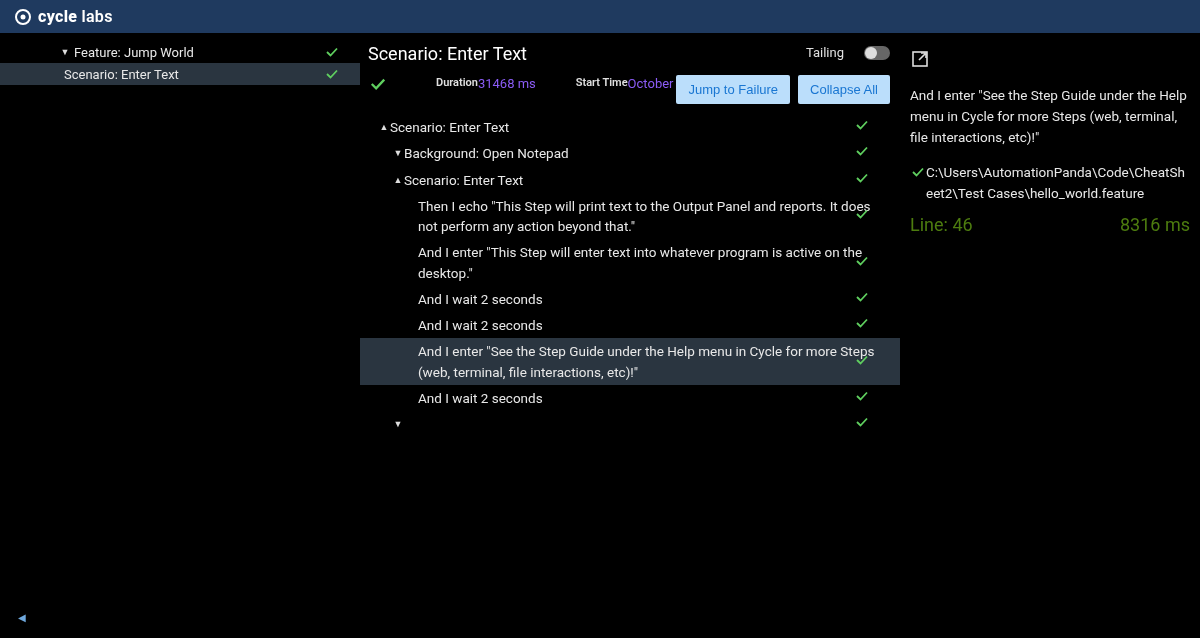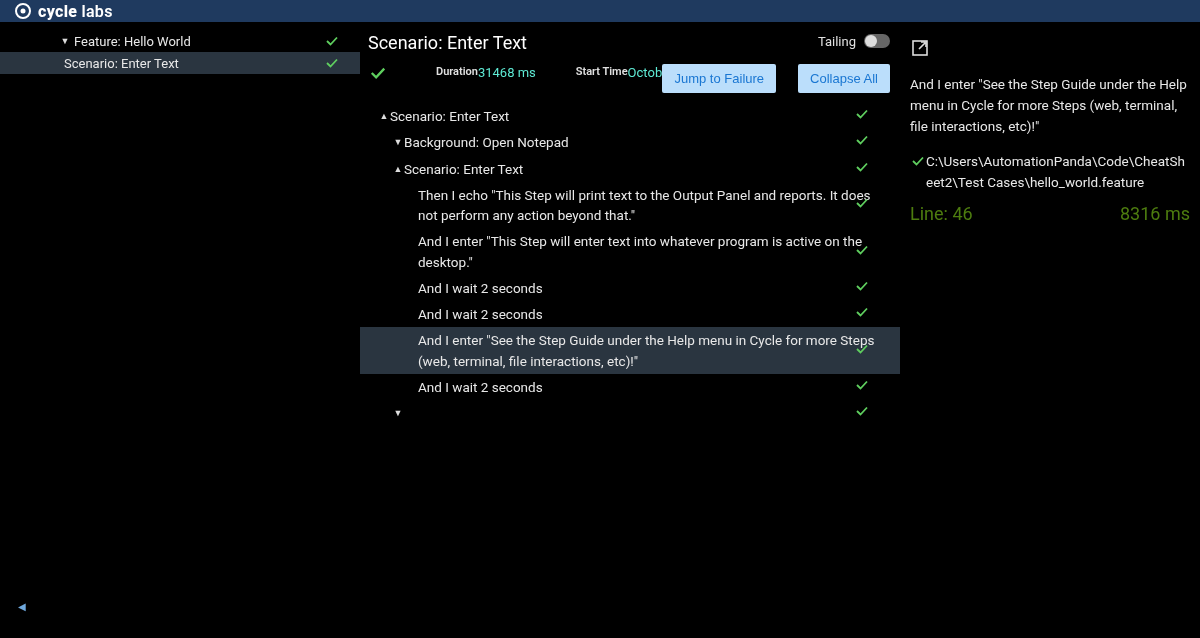--- a/index.html
+++ b/index.html
@@ -1,46 +1,46 @@
 <!DOCTYPE html>
 <html><head>
 <meta charset="utf-8">
 <style>
   * { box-sizing: border-box; margin: 0; padding: 0; }
   html, body { width: 1200px; height: 638px; overflow: hidden; font-family: -apple-system, "Segoe UI", Roboto, Arial, sans-serif; background: #000; color: #fff; }
   
-  .topbar { height: 22px; background: #1f3a5f; display: flex; align-items: center; padding: 0 14px; }
+  .topbar { height: 33px; background: #1f3a5f; display: flex; align-items: center; padding: 0 14px; }
   .brand { display: flex; align-items: center; gap: 6px; font-weight: 600; color: #fff; letter-spacing: 0.3px; }
   .brand-icon svg { display: block; }
   .brand-bold { font-weight: 800; }
   
   .main { display: flex; height: calc(638px - 38px); background: #000; }
   
   .left { width: 360px; padding-top: 8px; position: relative; }
   .tree-row { display: flex; align-items: center; height: 22px; font-size: 13px; color: #e8e8e8; position: relative; }
   .tree-row .caret { width: 10px; display: inline-block; text-align: center; font-size: 9px; color: #ddd; margin-right: 4px; }
   .tree-row.feature { padding-left: 60px; }
   .tree-row.scenario { padding-left: 60px; background: #2a3540; height: 22px; }
   .tree-row.scenario .label { padding-left: 4px; }
   .tree-row .check { position: absolute; right: 20px; color: #5fcf5f; }
   .check svg { display: block; }
   
   .center { width: 540px; padding: 10px 0 0 0; position: relative; }
   .center-h1 { font-size: 18px; font-weight: 400; color: #fff; padding-left: 8px; margin-bottom: 10px; }
   .meta-row { display: flex; align-items: center; padding-left: 8px; gap: 24px; }
   .meta-col { display: flex; flex-direction: row; margin-left: 16px; }
   .meta-label { font-size: 11px; font-weight: 600; color: #e0e0e0; margin-bottom: 3px; }
-  .meta-value { font-size: 13px; color: #5eead4; }
+  .meta-value { font-size: 13px; color: #8b5cf6; }
   .meta-check { color: #5fcf5f; margin-right: 8px; display: flex; align-items: center; }
   
-  .tailing-wrap { position: absolute; top: 12px; right: 10px; display: flex; align-items: flex-start; gap: 8px; font-size: 13px; color: #e0e0e0; }
+  .tailing-wrap { position: absolute; top: 12px; right: 10px; display: flex; align-items: flex-end; gap: 20px; font-size: 13px; color: #e0e0e0; }
   .toggle { width: 26px; height: 14px; border-radius: 7px; background: #666; position: relative; }
   .toggle::after { content:''; position:absolute; left:1px; top:1px; width:12px; height:12px; border-radius:50%; background:#ddd; }
   
-  .btn-row { position: absolute; top: 42px; right: 10px; display: flex; gap: 22px; }
+  .btn-row { position: absolute; top: 42px; right: 10px; display: flex; gap: 8px; }
   .btn { background: #bbdefb; color: #1976d2; border: none; padding: 7px 12px; font-size: 13px; border-radius: 2px; cursor: pointer; }
   
   .step-list { margin-top: 20px; }
   .step-row { display: flex; align-items: center; min-height: 26px; padding: 3px 18px 3px 0; position: relative; }
   .step-row .indent-caret { width: 12px; display: flex; align-items: center; justify-content: center; font-size: 9px; color: #ddd; }
   .step-row .step-text { font-size: 13.5px; color: #e8e8e8; line-height: 1.5; flex: 1; }
   .step-row .step-check { color: #5fcf5f; position: absolute; right: 30px; }
   .step-row.highlight { background: #2a3540; }
   .lvl0 { padding-left: 18px; }
   .lvl1 { padding-left: 32px; }
@@ -69,21 +69,21 @@
     </span>
     <span><span class="brand-bold">cycle</span> <span>labs</span></span>
   </div>
 </div>
 
 <div class="main">
 
   <div class="left">
     <div class="tree-row feature">
       <span class="caret">▼</span>
-      <span class="label">Feature: Hello World</span>
+      <span class="label">Feature: Jump World</span>
       <span class="check">
         <svg width="16" height="16" viewBox="0 0 16 16">
             <path d="M3 8 L6.5 11.5 L13 4.5" stroke="#5fcf5f" stroke-width="1.8" fill="none"></path>
           </svg>
       </span>
     </div>
     <div class="tree-row scenario">
       <span class="label">Scenario: Enter Text</span>
       <span class="check">
         <svg width="16" height="16" viewBox="0 0 16 16">

